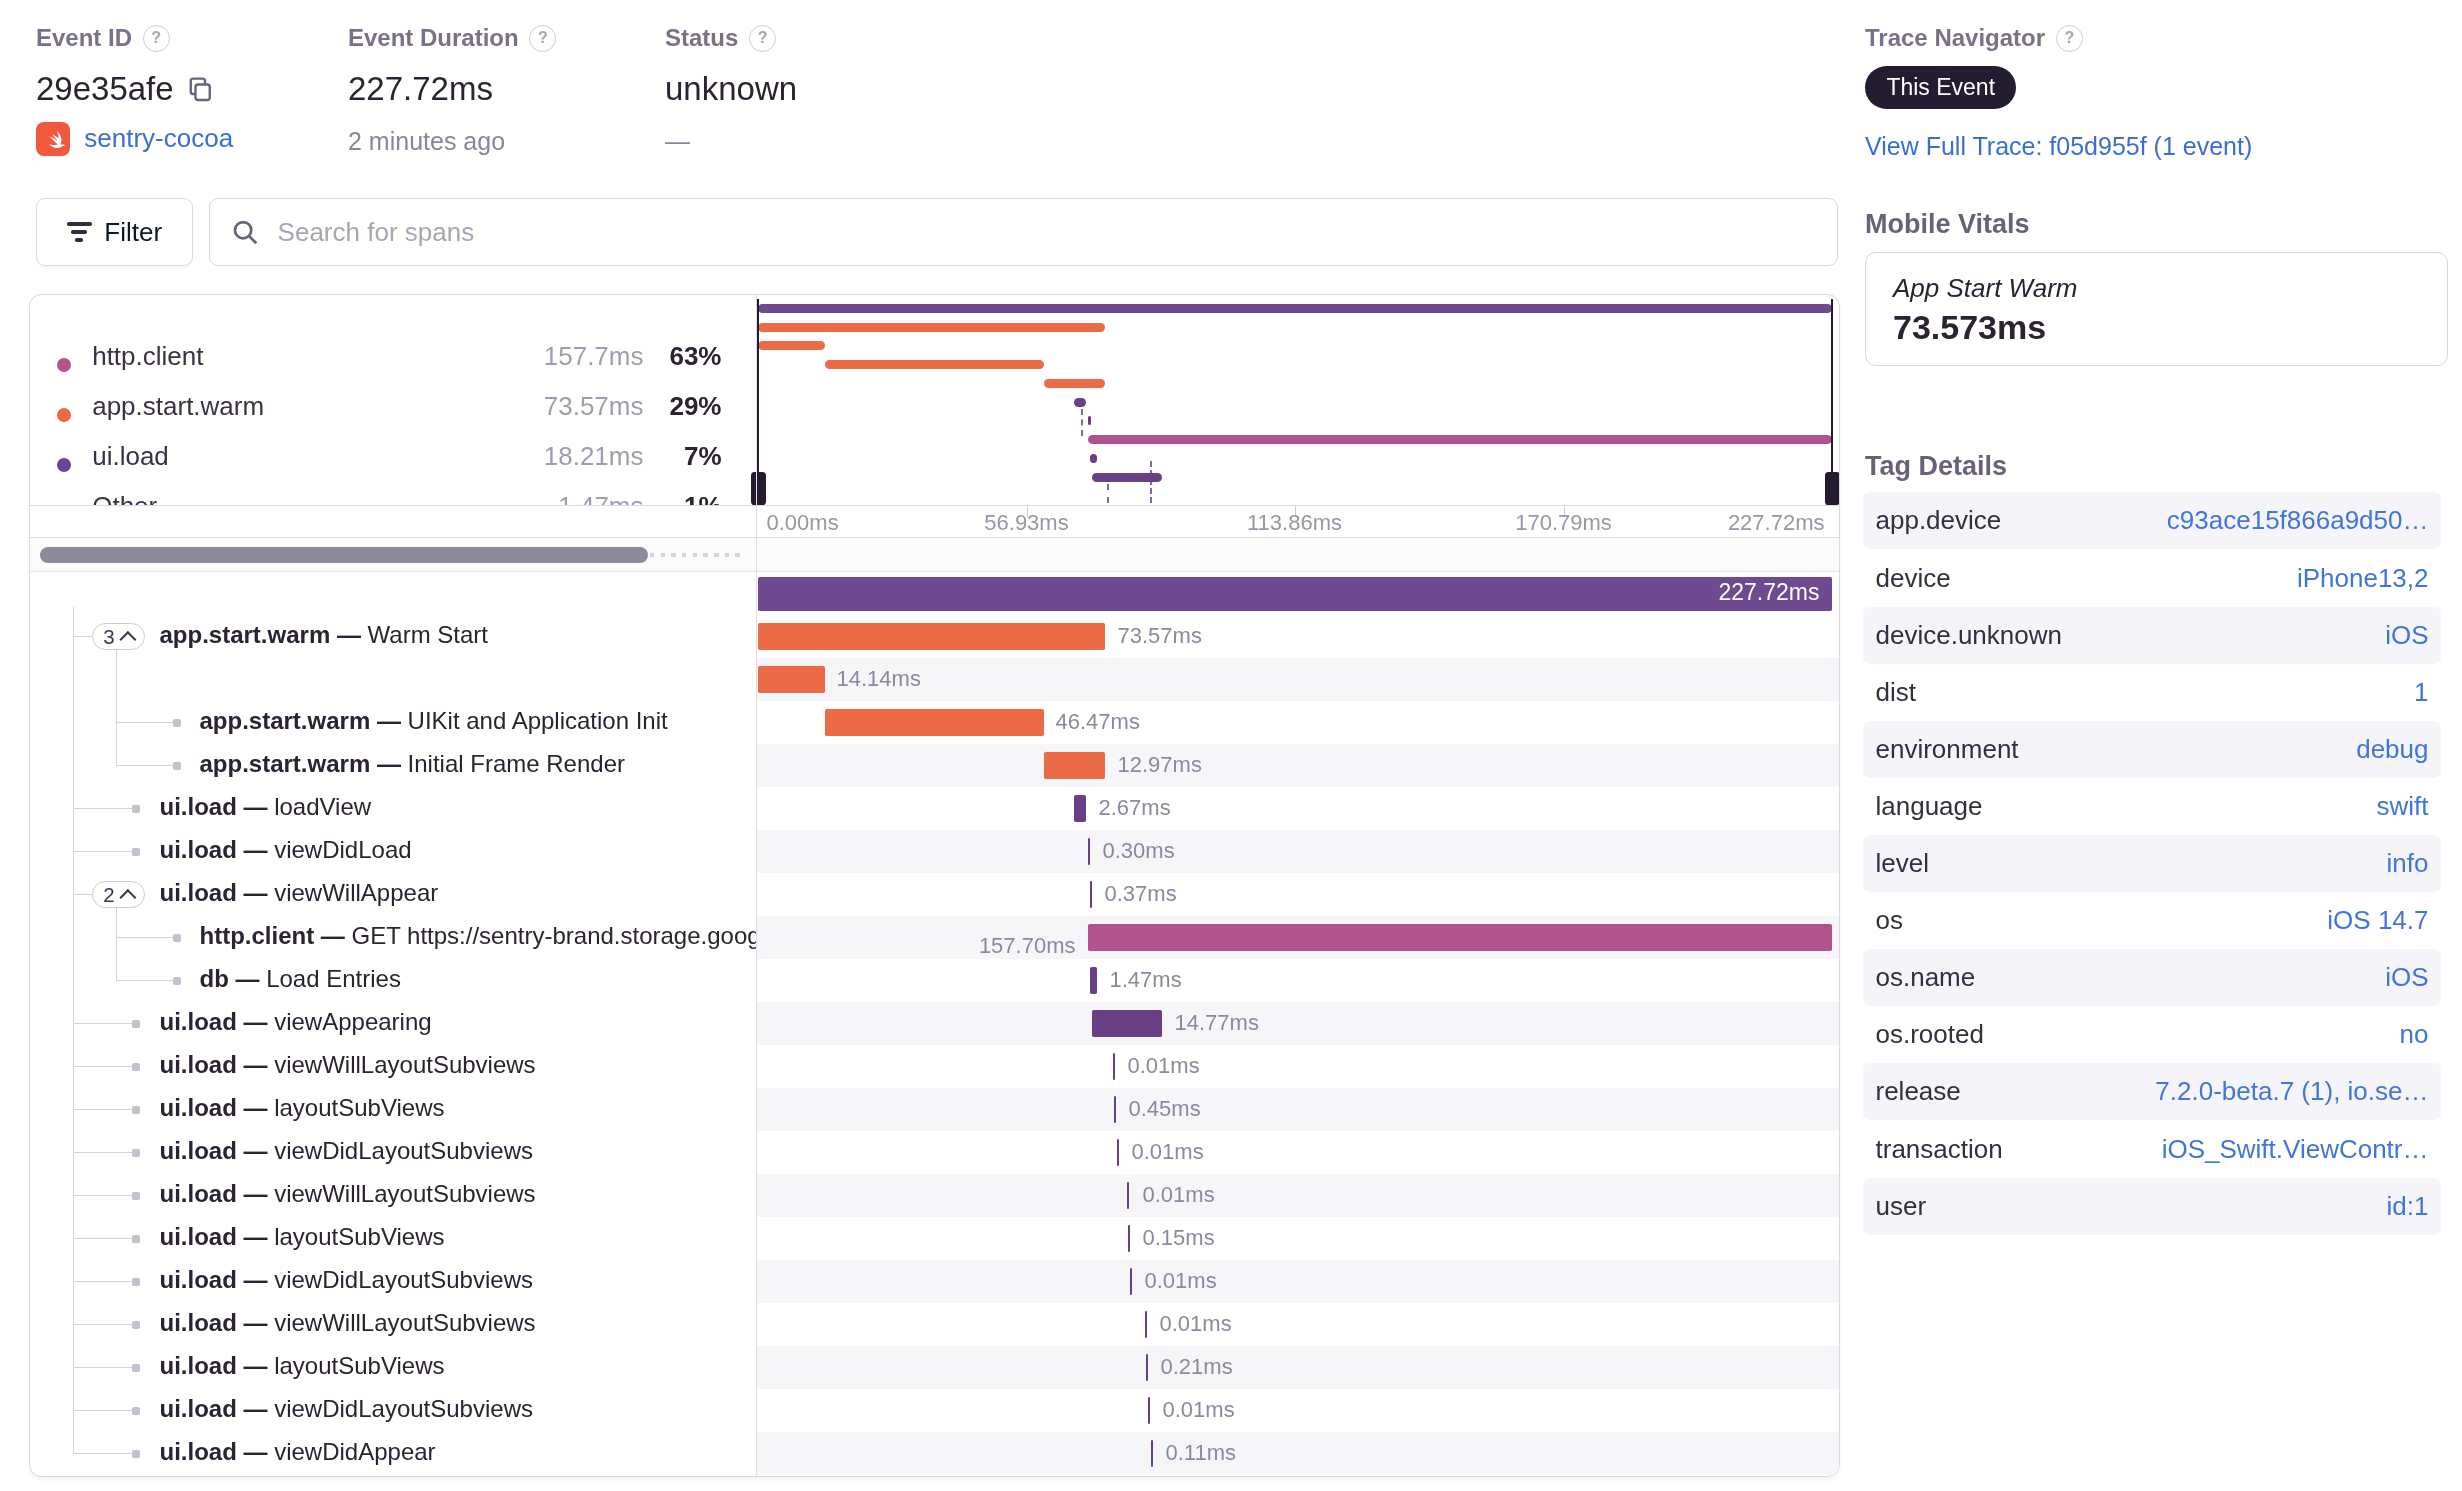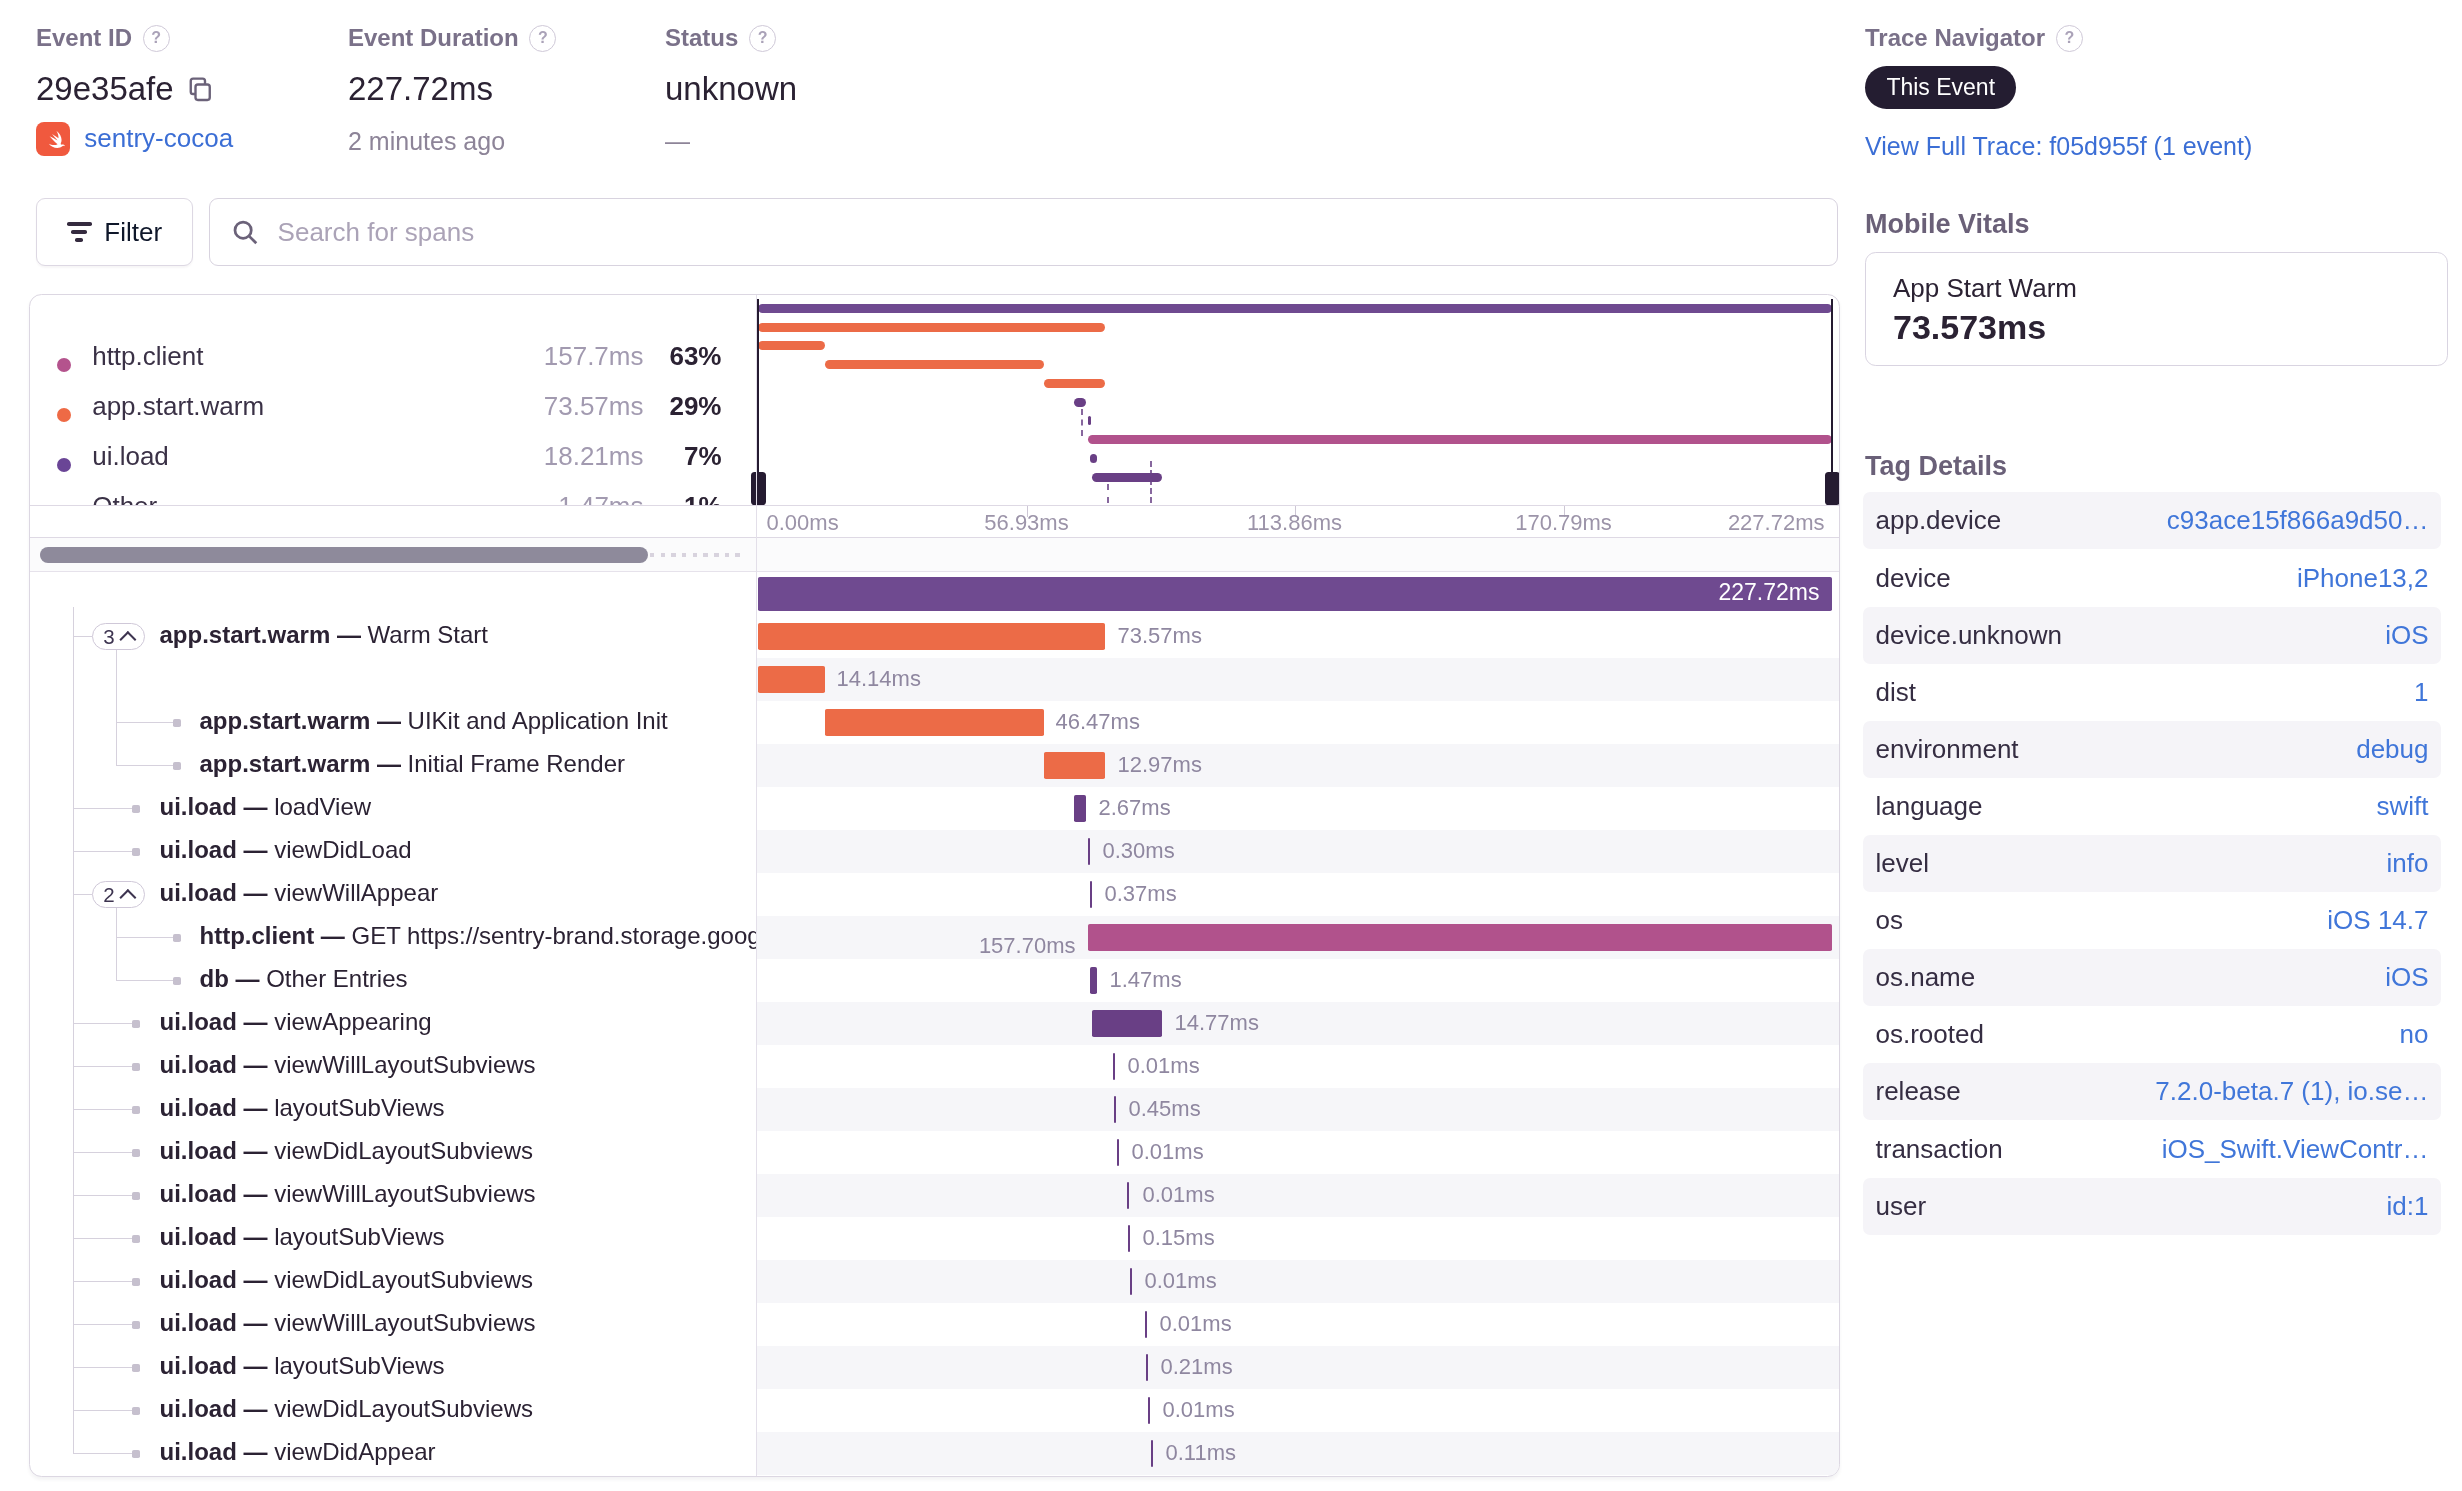--- a/index.html
+++ b/index.html
@@ -57,21 +57,21 @@
   .badge{position:absolute;height:27px;padding:0 10.7px;border:1.8px solid #cfc8d8;border-radius:15px;background:#fff;box-sizing:border-box;display:inline-flex;align-items:center;gap:7.1px;font-size:20.5px;font-weight:500;color:#3d3450;cursor:pointer;}
   .chev{display:inline-block;width:9.8px;height:9.8px;border-left:2.7px solid #3d3450;border-top:2.7px solid #3d3450;transform:rotate(45deg) translate(1.8px,1.8px);}
   .guide{position:absolute;width:1.8px;background:#d6d1dd;}
   .sbar{position:absolute;border-radius:1.8px;}
   .sdur{position:absolute;font-size:22px;color:#8f87a0;white-space:nowrap;}
   .sdur.inside{color:#fff;font-size:23px;}
 
   
   .sideheading{position:absolute;left:1865px;font-size:27px;font-weight:700;color:#6a6078;}
   .mvcard{position:absolute;left:1865px;top:252px;width:583px;height:114px;border:1.8px solid #d9d4e1;border-radius:10.7px;box-sizing:border-box;background:#fff;}
-  .mvname{position:absolute;left:27px;top:19.6px;font-size:26px;color:#2b2233;}
+  .mvname{position:absolute;left:27px;top:19.6px;font-size:26px;color:#2b2233;font-style:italic;}
   .mvval{position:absolute;left:27px;top:55px;font-size:34px;font-weight:600;color:#2b2233;}
   .tagrow{position:absolute;left:1863px;width:578px;height:57px;border-radius:7.1px;}
   .tagrow.stripe{background:#f5f4f8;}
   .tagkey{position:absolute;left:12.5px;top:0;height:57px;display:flex;align-items:center;font-size:26px;color:#352d42;}
   .tagval{position:absolute;right:12.5px;top:0;height:57px;display:flex;align-items:center;font-size:26px;color:#4076d9;cursor:pointer;}
 </style>
 </head>
 <body>
 
 <div class="page">
@@ -293,21 +293,21 @@
             <div class="tlabel" style="left: 170px; top: 6.3px;"><b>http.client — </b><span>GET https://sentry-brand.storage.googlea</span></div>
           </div>
           <div class="sbar" style="left: 1058px; width: 744px; top: 8px; height: 27px; background: rgb(177, 82, 140);"></div>
           <div class="sdur" style="top: 17px; left: 1046px; transform: translateX(-100%);">157.70ms</div>
         </div>
         <div class="trow" style="top: 664px; height: 43px;">
           <div class="zeb"></div>
           <div class="tcell">
             <div class="conn" style="left: 86px; top: 20.6px; width: 57px;"></div>
             <div class="cdot" style="left: 143px; top: 17.5px;"></div>
-            <div class="tlabel" style="left: 170px; top: 6.3px;"><b>db — </b><span>Other Entries</span></div>
+            <div class="tlabel" style="left: 170px; top: 6.3px;"><b>db — </b><span>Load Entries</span></div>
           </div>
           <div class="sbar" style="left: 1060px; width: 7px; top: 8px; height: 27px; background: rgb(105, 63, 133);"></div>
           <div class="sdur" style="top: 8px; left: 1080px;">1.47ms</div>
         </div>
         <div class="trow shade" style="top: 707px; height: 43px;">
           <div class="zeb"></div>
           <div class="tcell">
             <div class="conn" style="left: 43px; top: 20.6px; width: 62px;"></div>
             <div class="cdot" style="left: 102px; top: 17.5px;"></div>
             <div class="tlabel" style="left: 130px; top: 6.3px;"><b>ui.load — </b><span>viewAppearing</span></div>

